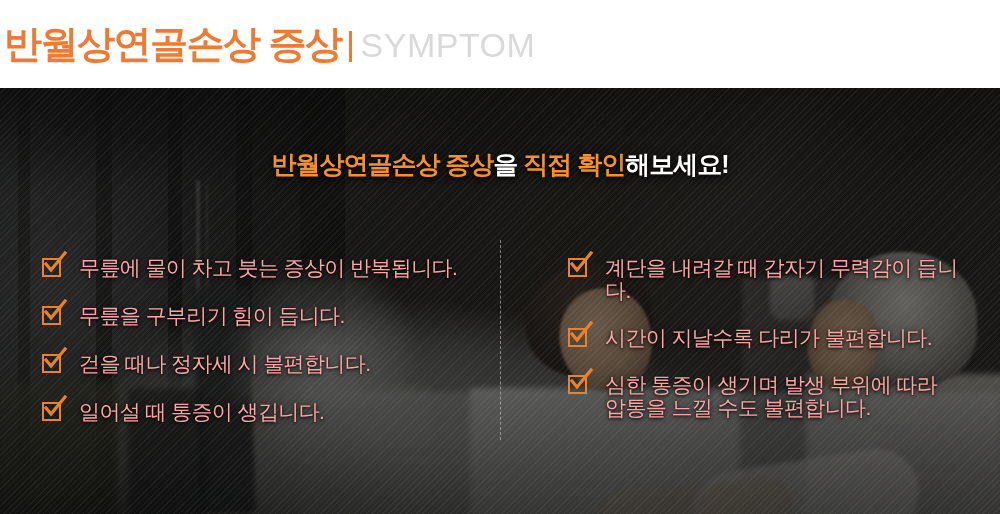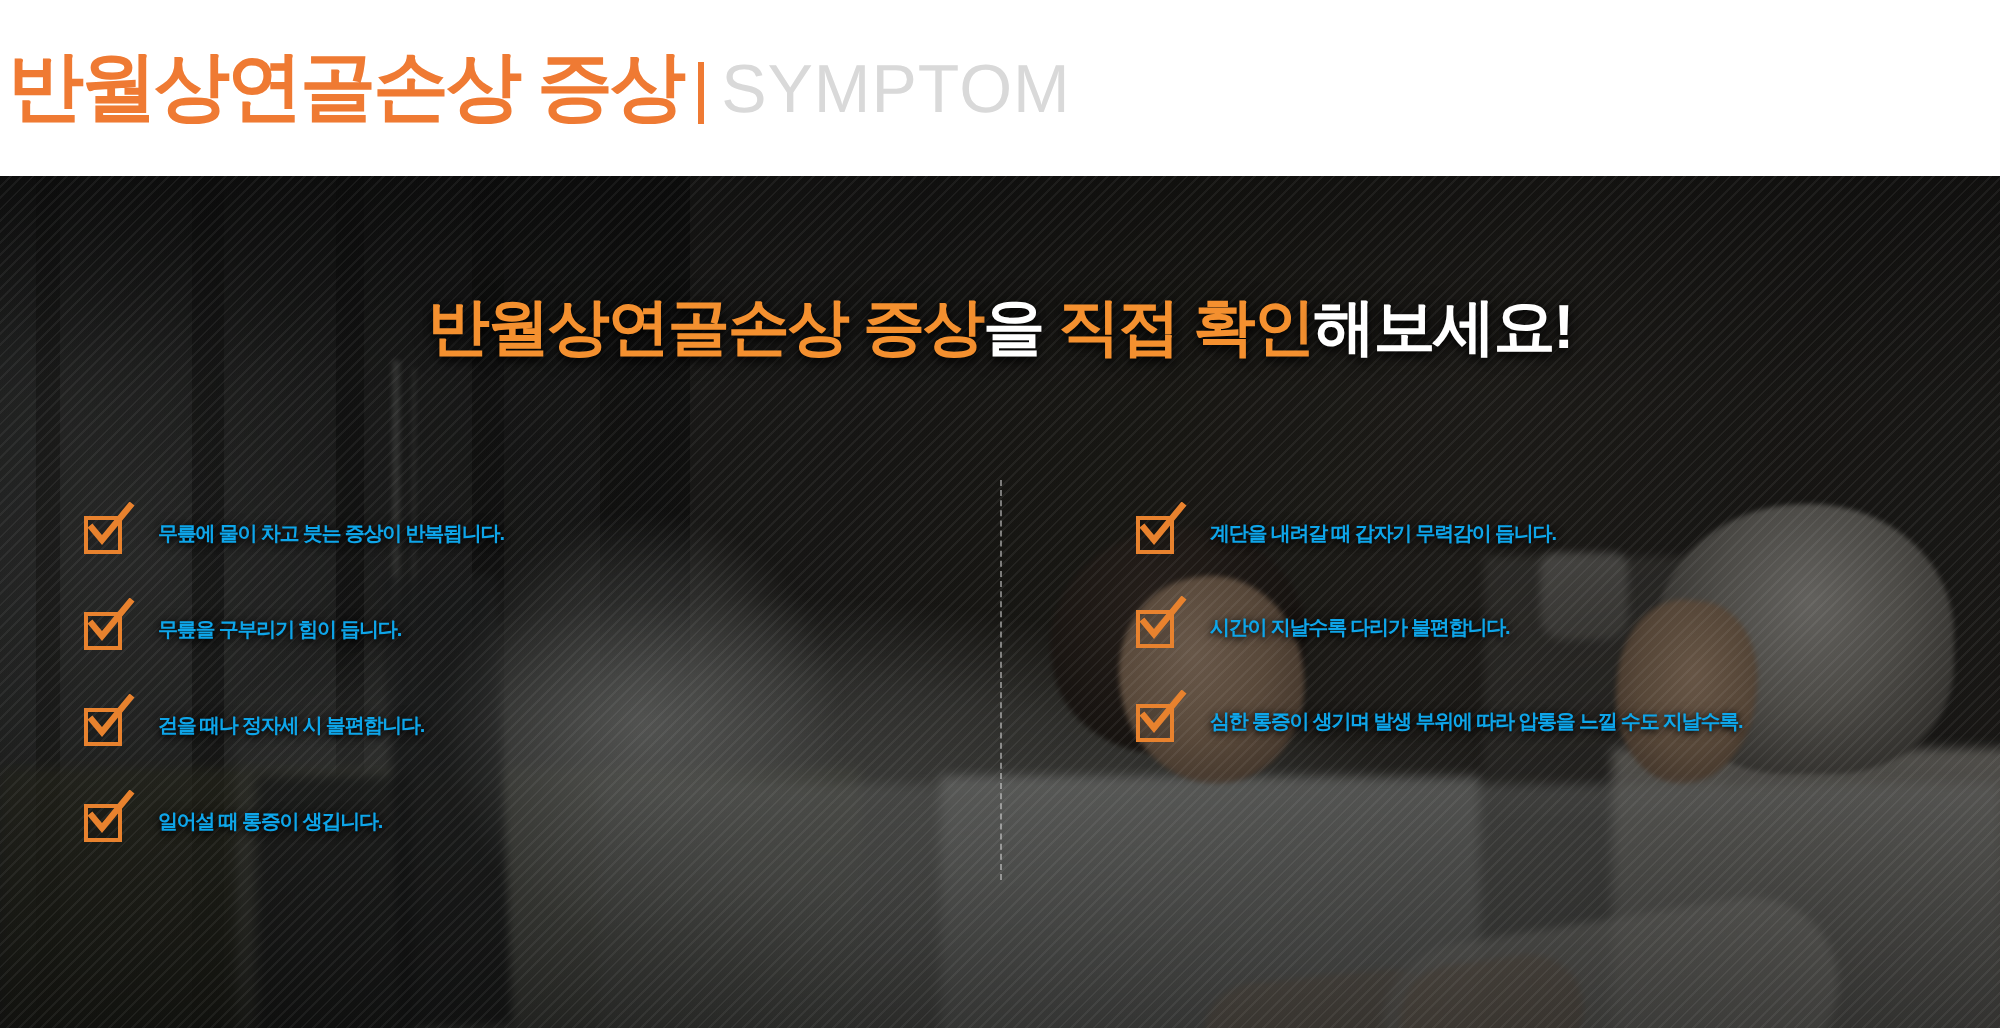--- a/index.html
+++ b/index.html
@@ -267,21 +267,21 @@
       rgba(0,0,0,0.00) 4px);
   }
 
   
   .hero-content { position:absolute; inset:0; }
 
   .headline {
     position:absolute; left:0; top:56px;
     width:1000px;
     text-align:center;
-    font-size:31px;
+    font-size:25px;
     font-weight:bold;
     letter-spacing:-1px;
     line-height:40px;
     white-space:nowrap;
     text-shadow:0 2px 4px rgba(0,0,0,0.85), 0 0 10px rgba(0,0,0,0.55);
   }
   .headline .hl-accent { color:#f4902f; }
   .headline .hl-plain  { color:#ffffff; }
 
   .divider {
@@ -307,23 +307,23 @@
     flex:0 0 auto;
     width:19px; height:19px;
     border:2px solid #e8822e;
     margin-top:2px;
     margin-right:18px;
     background:rgba(0,0,0,0.10);
   }
   .chk svg { position:absolute; left:-4px; top:-9px; display:block; }
 
   .sym-text {
-    font-size:10px;
-    font-weight:bold;
-    color:#0ea5e9;
+    font-size:21px;
+    font-weight:normal;
+    color:#fca5a5;
     line-height:23px;
     letter-spacing:-0.6px;
     text-shadow:0 1px 3px rgba(0,0,0,0.90), 0 0 6px rgba(0,0,0,0.6);
   }
 </style>
 </head>
 <body>
 
 <div id="page">
 
@@ -431,20 +431,20 @@
           </span>
           <span class="sym-text">시간이 지날수록 다리가 불편합니다.</span>
         </div>
 
         <div class="sym-item">
           <span class="chk">
             <svg width="30" height="30" viewBox="0 0 30 30" aria-hidden="true">
               <path d="M6 13 L11 19 L25 2" fill="none" stroke="#e8822e" stroke-width="3.2" stroke-linecap="square"></path>
             </svg>
           </span>
-          <span class="sym-text">심한 통증이 생기며 발생 부위에 따라 압통을 느낄 수도 지날수록.</span>
+          <span class="sym-text">심한 통증이 생기며 발생 부위에 따라 압통을 느낄 수도 불편합니다.</span>
         </div>
 
       </div>
 
     </div>
   </div>
 </div>
 
 </body></html>

